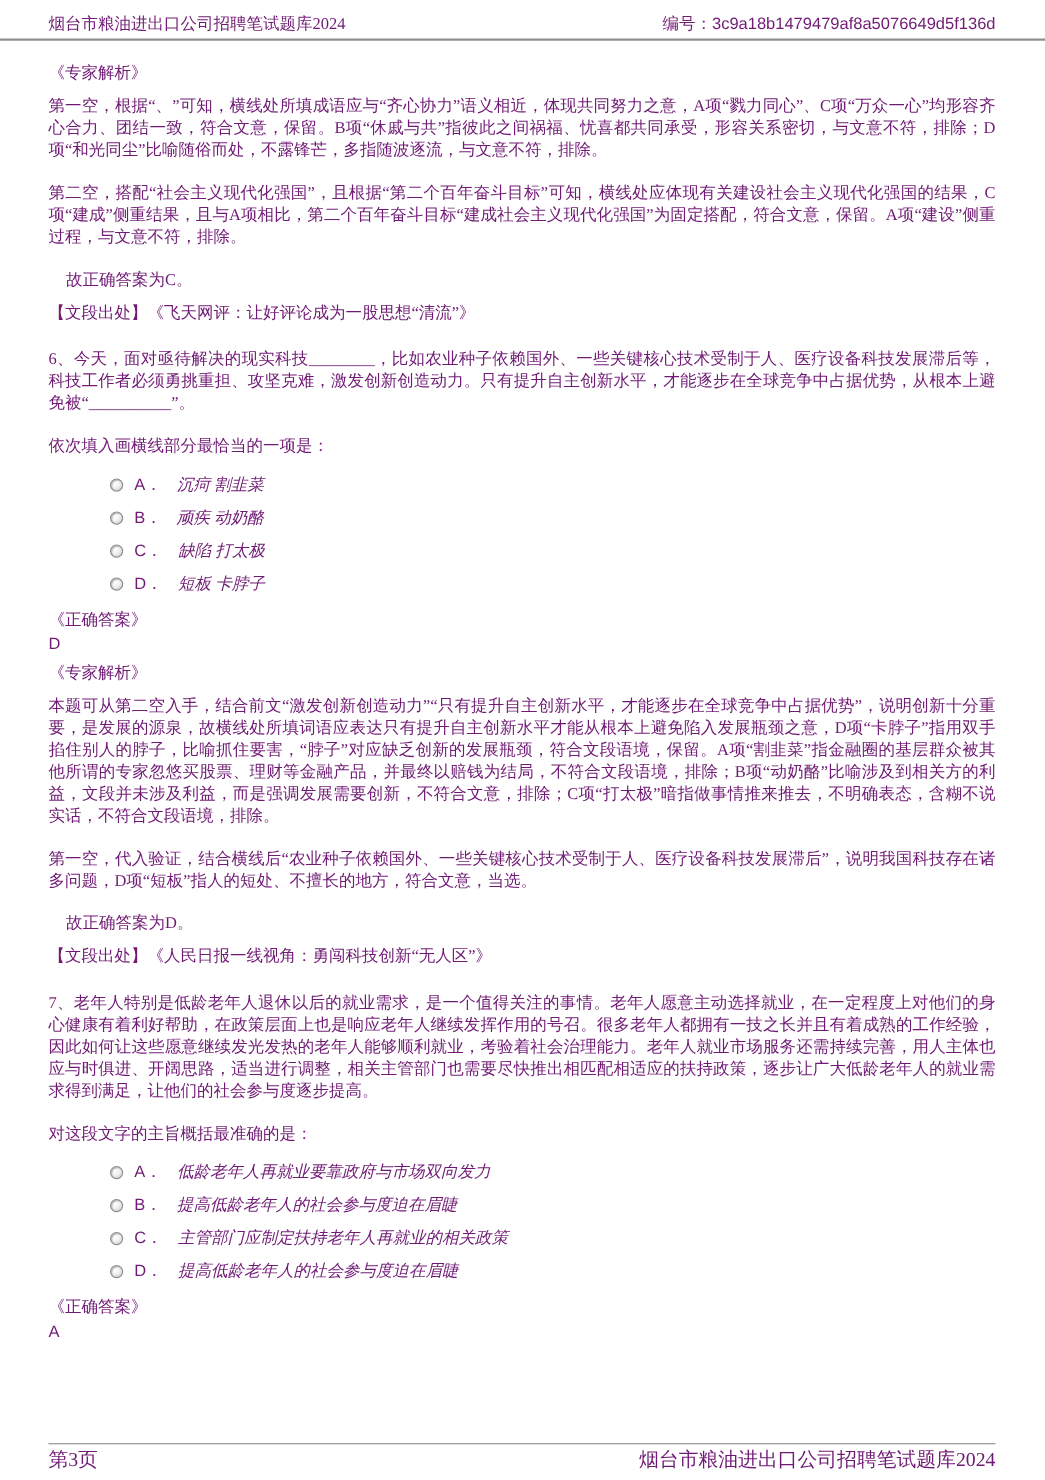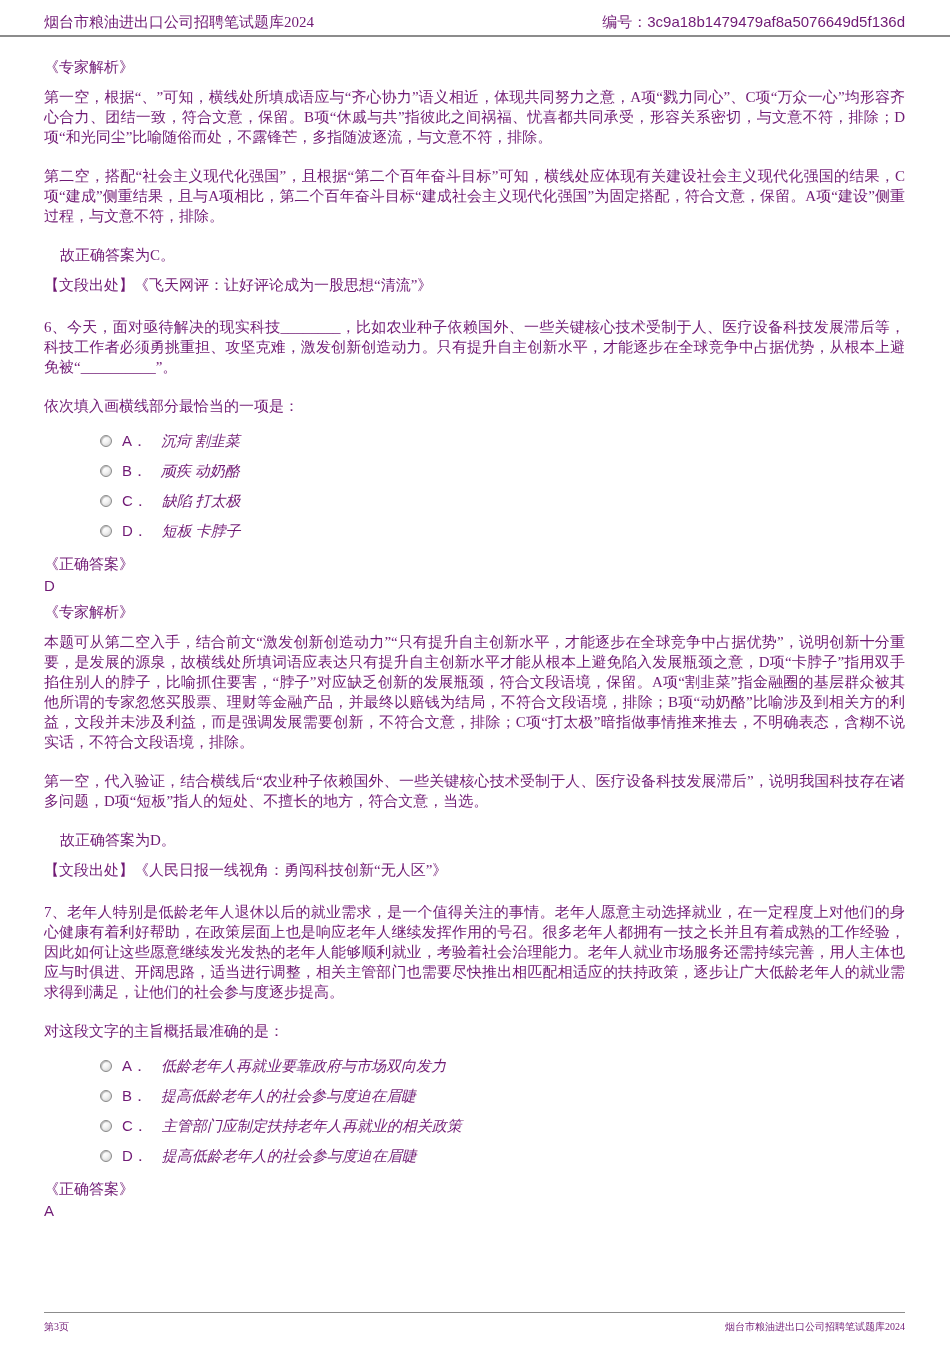--- a/index.html
+++ b/index.html
@@ -76,21 +76,21 @@
     bottom: 8px;
   }
   .doc-footer .rule {
     border-top: 1px solid #8c8c8c;
     margin-left: 44px; margin-right: 45px;
   }
   .doc-footer .row {
     display: flex;
     justify-content: space-between;
     padding: 4px 45px 0 44px;
-    font-size: 10px;
+    font-size: 18px;
   }
 </style>
 </head>
 <body>
 
 <div class="page">
 
   <div class="doc-header margined">
     <div class="title">烟台市粮油进出口公司招聘笔试题库2024</div>
     <div class="idwrap">

